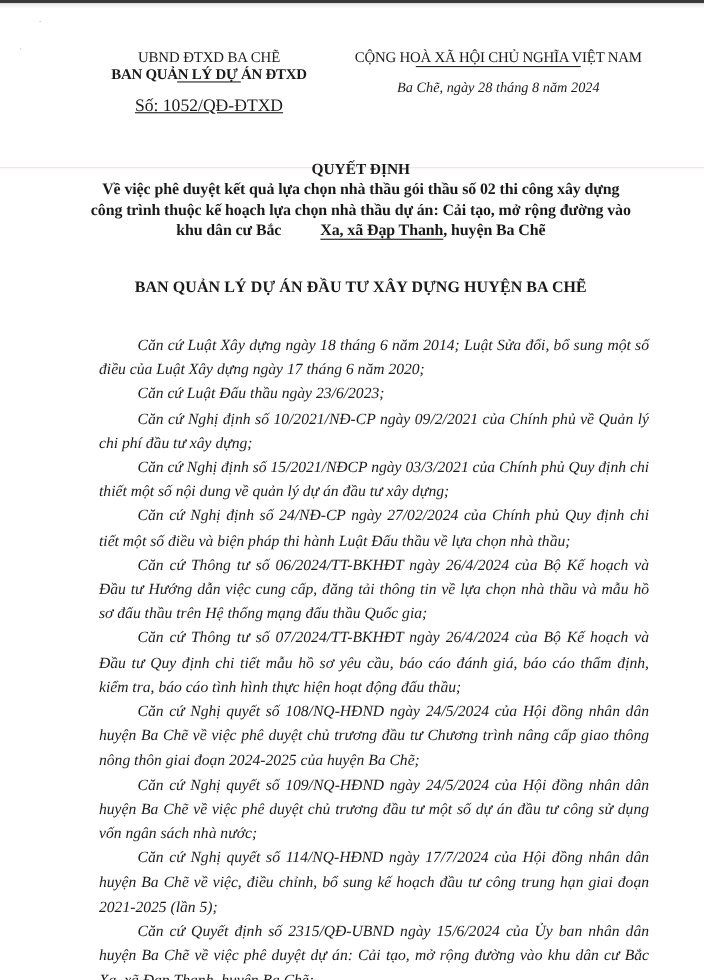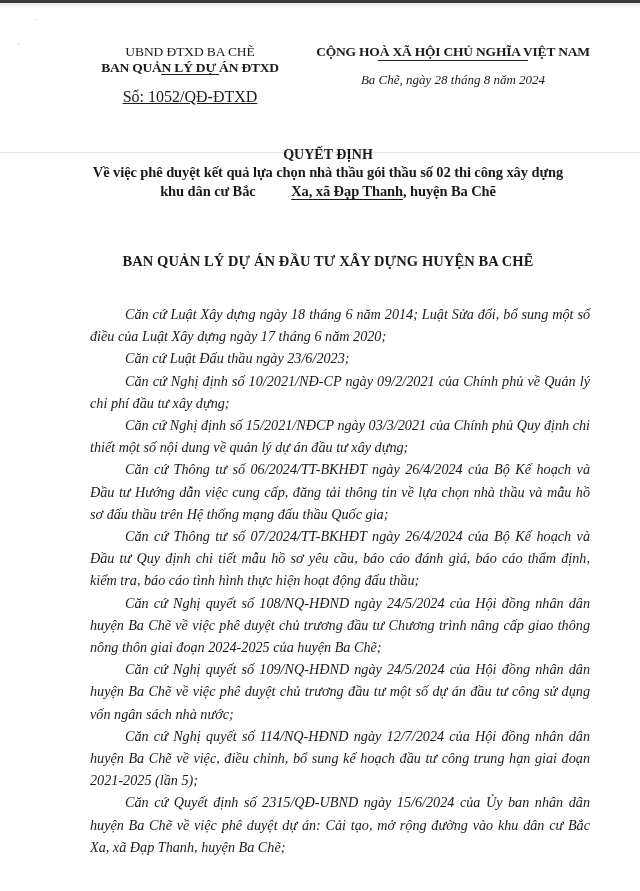--- a/index.html
+++ b/index.html
@@ -65,21 +65,21 @@
     top: -2px;
   }
   .doc-number {
     font-size: 16px;
     margin-top: 12px;
     line-height: 16px;
     text-decoration: underline;
   }
   .nation {
     font-size: 13.5px;
-    font-weight: bold;
+    font-weight: normal;
     line-height: 16px;
     letter-spacing: -0.2px;
     white-space: nowrap;
   }
   .motto {
     font-size: 13.5px;
     font-weight: bold;
     line-height: 17px;
   }
   .uline-right {
@@ -176,30 +176,32 @@
     <div class="place-date">Ba Chẽ, ngày 28 tháng 8 năm 2024</div>
   </div>
 </div>
 
 <div class="pink-line"></div>
 
 <div class="title-block">
   <div class="doc-type">QUYẾT ĐỊNH</div>
   <div class="subject">
     <div>Về việc phê duyệt kết quả lựa chọn nhà thầu gói thầu số 02 thi công xây dựng</div>
+    <div>công trình thuộc kế hoạch lựa chọn nhà thầu dự án: Cải tạo, mở rộng đường vào</div>
     <div><span>khu dân cư Bắc </span><span class="ul">Xa, xã Đạp Thanh</span><span>, huyện Ba Chẽ</span></div>
   </div>
 </div>
 
 <div class="issuer">BAN QUẢN LÝ DỰ ÁN ĐẦU TƯ XÂY DỰNG HUYỆN BA CHẼ</div>
 
 <div class="body">
   <p>Căn cứ Luật Xây dựng ngày 18 tháng 6 năm 2014; Luật Sửa đổi, bổ sung một số điều của Luật Xây dựng ngày 17 tháng 6 năm 2020;</p>
   <p>Căn cứ Luật Đấu thầu ngày 23/6/2023;</p>
   <p>Căn cứ Nghị định số 10/2021/NĐ-CP ngày 09/2/2021 của Chính phủ về Quản lý chi phí đầu tư xây dựng;</p>
   <p>Căn cứ Nghị định số 15/2021/NĐCP ngày 03/3/2021 của Chính phủ Quy định chi thiết một số nội dung về quản lý dự án đầu tư xây dựng;</p>
+  <p>Căn cứ Nghị định số 24/NĐ-CP ngày 27/02/2024 của Chính phủ Quy định chi tiết một số điều và biện pháp thi hành Luật Đấu thầu về lựa chọn nhà thầu;</p>
   <p>Căn cứ Thông tư số 06/2024/TT-BKHĐT ngày 26/4/2024 của Bộ Kế hoạch và Đầu tư Hướng dẫn việc cung cấp, đăng tải thông tin về lựa chọn nhà thầu và mẫu hồ sơ đấu thầu trên Hệ thống mạng đấu thầu Quốc gia;</p>
   <p>Căn cứ Thông tư số 07/2024/TT-BKHĐT ngày 26/4/2024 của Bộ Kế hoạch và Đầu tư Quy định chi tiết mẫu hồ sơ yêu cầu, báo cáo đánh giá, báo cáo thẩm định, kiểm tra, báo cáo tình hình thực hiện hoạt động đấu thầu;</p>
   <p>Căn cứ Nghị quyết số 108/NQ-HĐND ngày 24/5/2024 của Hội đồng nhân dân huyện Ba Chẽ về việc phê duyệt chủ trương đầu tư Chương trình nâng cấp giao thông nông thôn giai đoạn 2024-2025 của huyện Ba Chẽ;</p>
   <p>Căn cứ Nghị quyết số 109/NQ-HĐND ngày 24/5/2024 của Hội đồng nhân dân huyện Ba Chẽ về việc phê duyệt chủ trương đầu tư một số dự án đầu tư công sử dụng vốn ngân sách nhà nước;</p>
-  <p>Căn cứ Nghị quyết số 114/NQ-HĐND ngày 12/7/2024 của Hội đồng nhân dân huyện Ba Chẽ về việc, điều chỉnh, bổ sung kế hoạch đầu tư công trung hạn giai đoạn 2021-2025 (lần 5);</p>
+  <p>Căn cứ Nghị quyết số 114/NQ-HĐND ngày 17/7/2024 của Hội đồng nhân dân huyện Ba Chẽ về việc, điều chỉnh, bổ sung kế hoạch đầu tư công trung hạn giai đoạn 2021-2025 (lần 5);</p>
   <p>Căn cứ Quyết định số 2315/QĐ-UBND ngày 15/6/2024 của Ủy ban nhân dân huyện Ba Chẽ về việc phê duyệt dự án: Cải tạo, mở rộng đường vào khu dân cư Bắc Xa, xã Đạp Thanh, huyện Ba Chẽ;</p>
 </div>
 
 </body></html>

